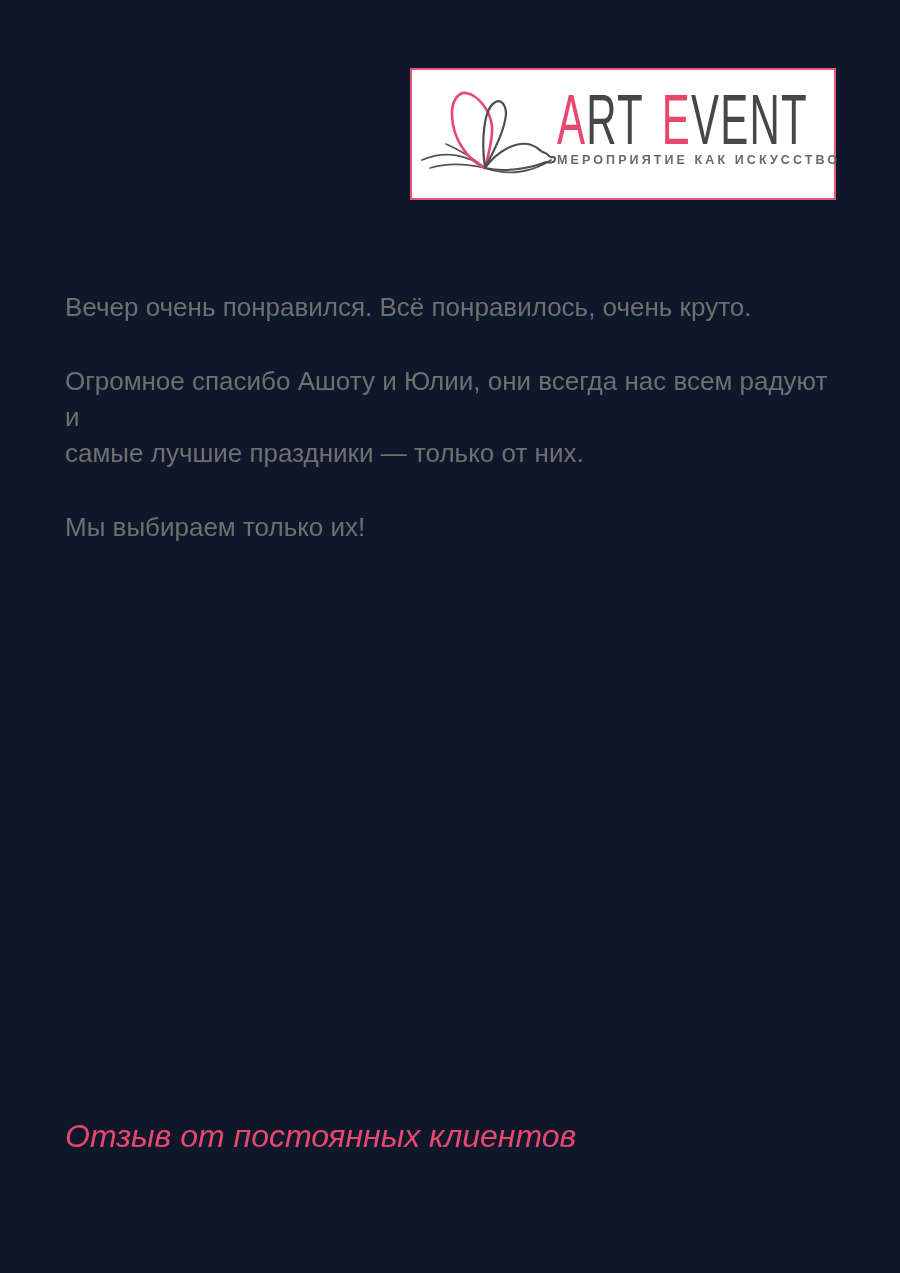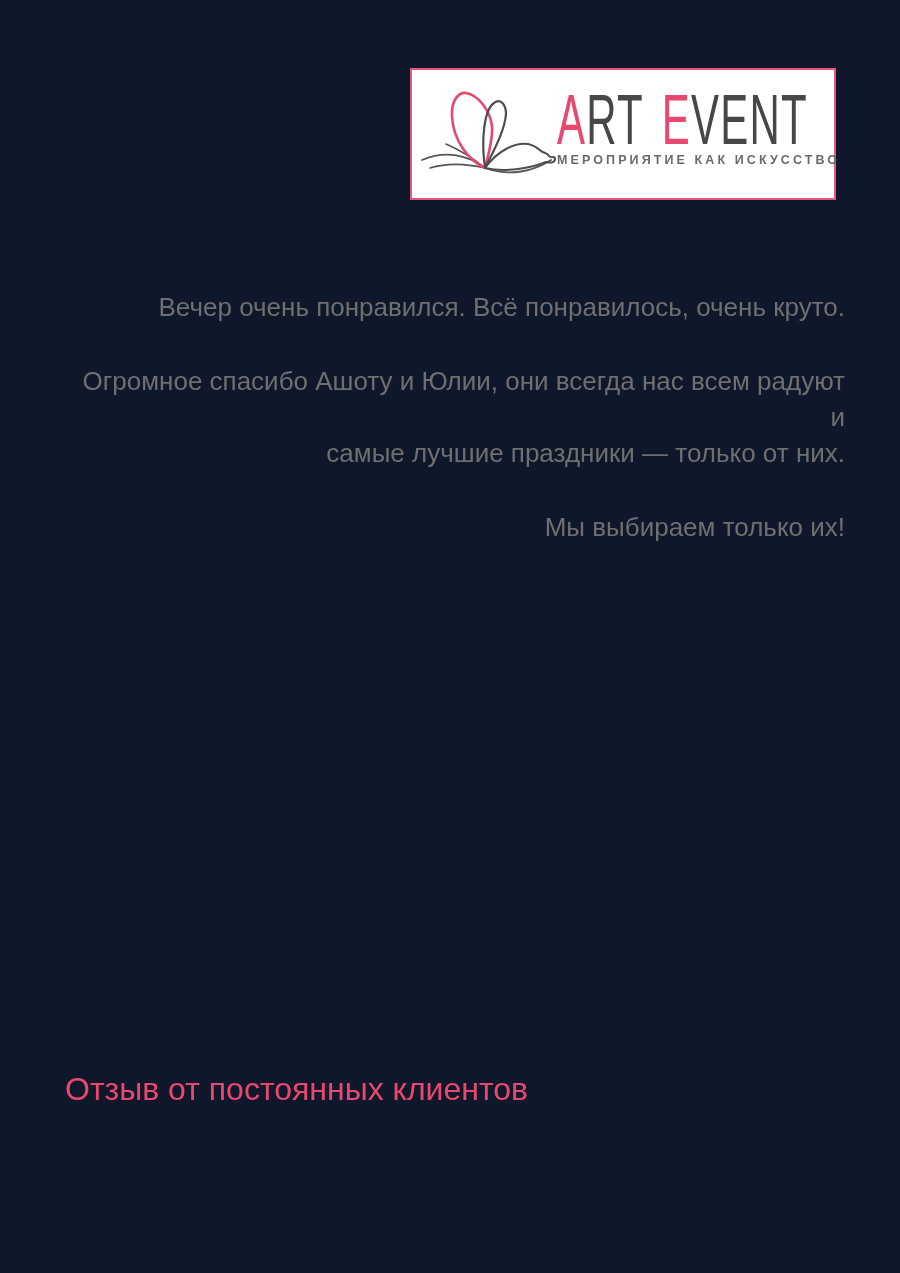--- a/index.html
+++ b/index.html
@@ -66,31 +66,31 @@
     left: 65px;
     top: 289px;
     width: 780px;
     font-size: 26px;
     line-height: 36px;
     color: #6f6f6f;
   }
   .testimonial p {
     margin: 0 0 38px 0;
     white-space: pre-line;
-    text-align: right;
   }
 
   
   .review-footer {
     position: absolute;
     left: 65px;
-    top: 1068px;
+    top: 1115px;
     color: #e9486e;
     font-size: 32px;
     line-height: 43px;
+    font-style: italic;
   }
 </style>
 </head>
 <body>
 
 <div class="page">
 
   <header class="logo-box">
     <svg class="butterfly" viewBox="0 0 150 108" fill="none" stroke-linecap="round" stroke-linejoin="round">
 

